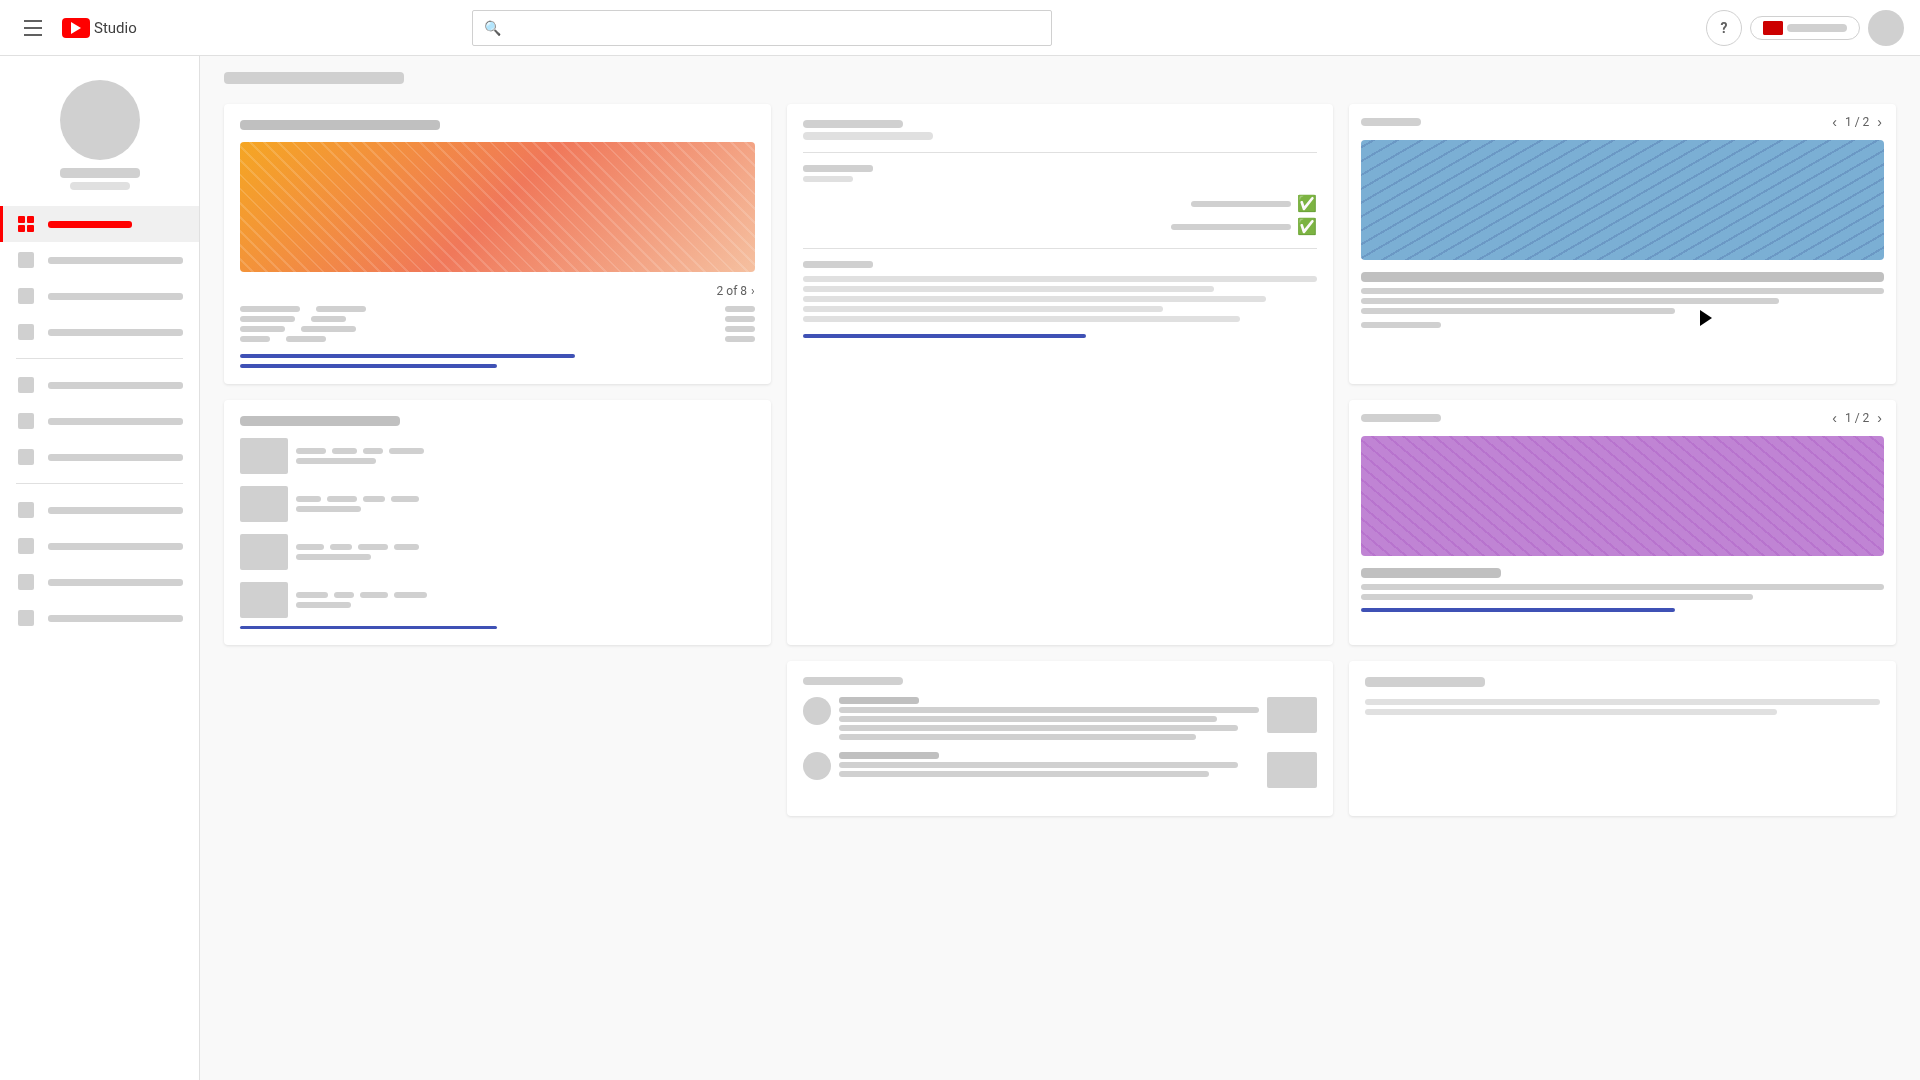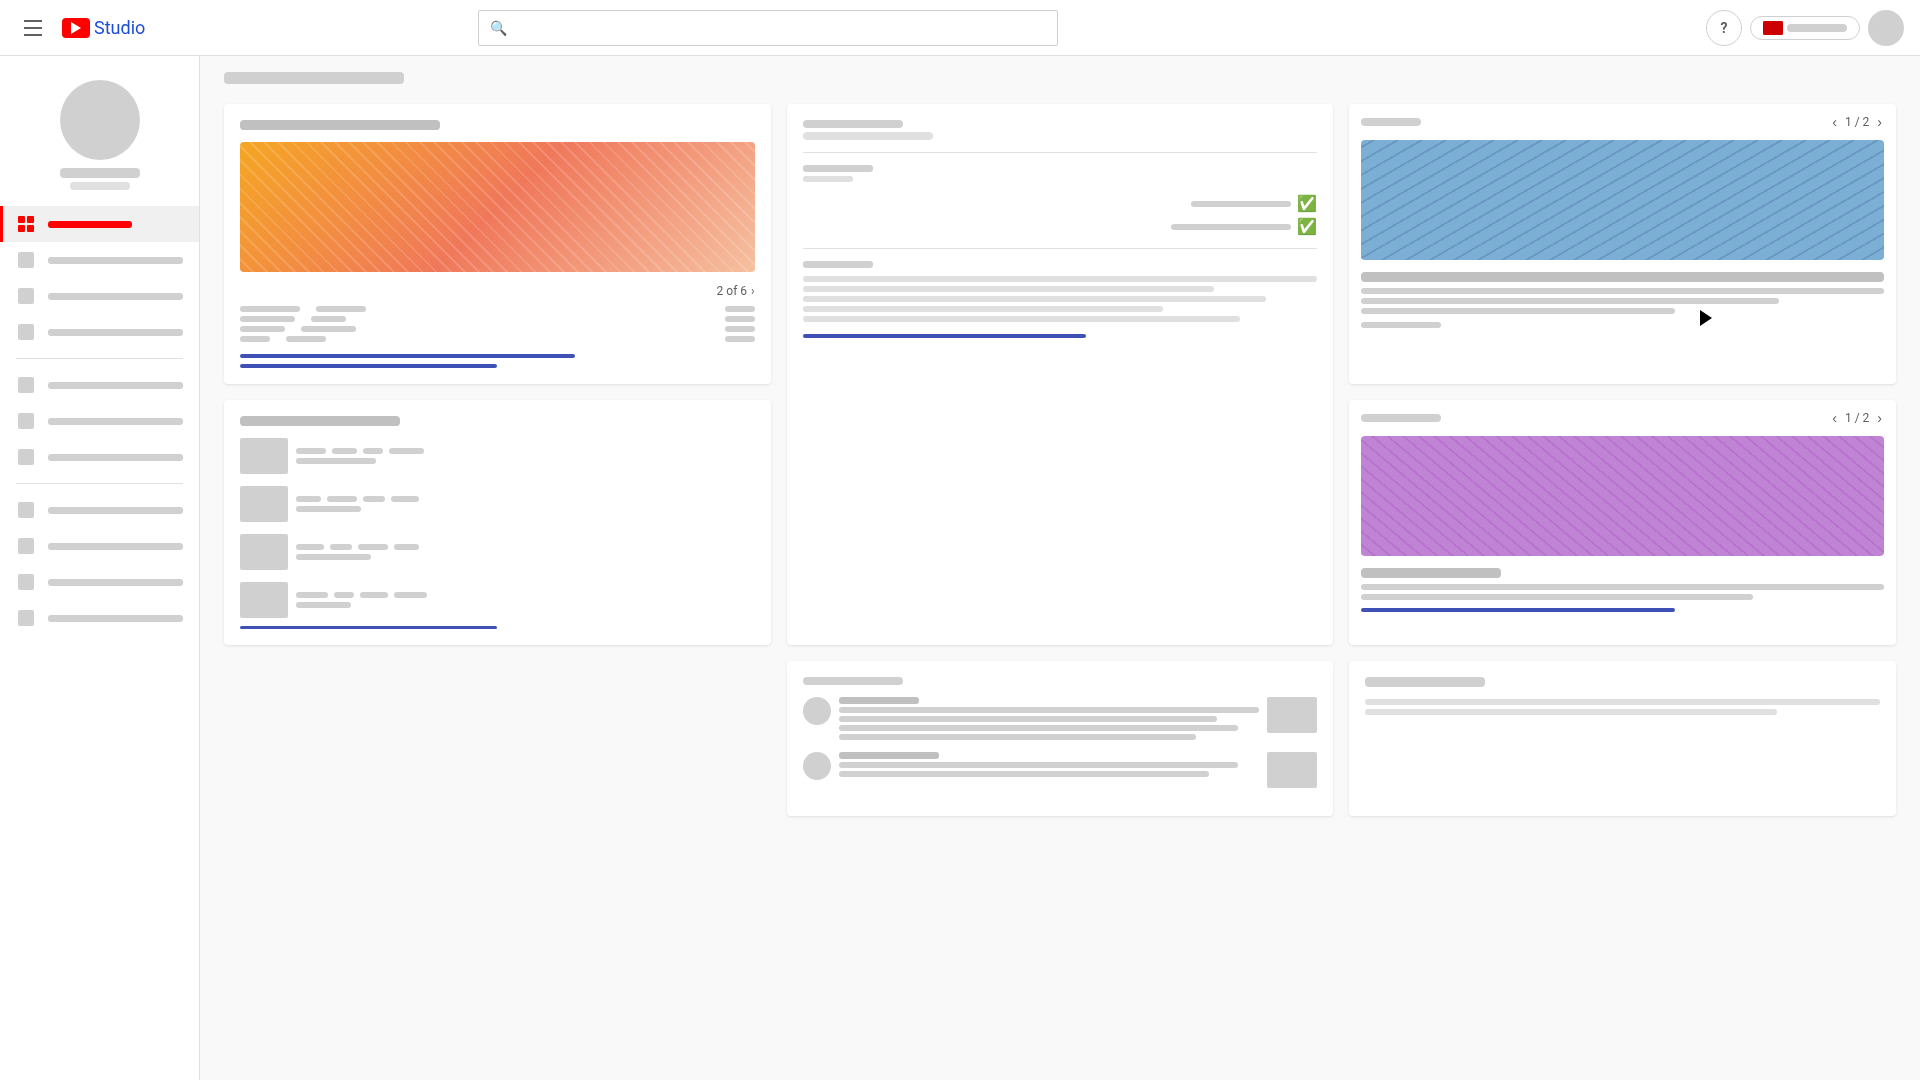--- a/index.html
+++ b/index.html
@@ -10,21 +10,21 @@
       display: flex; align-items: center; height: 56px;
       background: #fff; border-bottom: 1px solid #e0e0e0;
       padding: 0 16px; gap: 16px; flex-shrink: 0; z-index: 10;
     }
     .header-left { display: flex; align-items: center; gap: 12px; }
     .hamburger-icon { display: flex; flex-direction: column; gap: 5px; cursor: pointer; padding: 8px; }
     .hamburger-icon span { display: block; width: 18px; height: 2px; background: #606060; }
     .yt-logo { display: flex; align-items: center; gap: 4px; }
     .yt-logo-icon { width: 28px; height: 20px; background: #ff0000; border-radius: 4px; display: flex; align-items: center; justify-content: center; }
     .yt-logo-icon::after { content: ''; border-left: 10px solid #fff; border-top: 6px solid transparent; border-bottom: 6px solid transparent; }
-    .studio-text { font-size: 18px; font-weight: 400; color: #1d4ed8; text-align: right; }
+    .studio-text { font-size: 15px; font-weight: 400; color: #404040; text-align: right; }
     .search-bar {
       flex: 1; max-width: 580px; margin: 0 auto;
       display: flex; align-items: center;
       border: 1px solid #d0d0d0; border-radius: 2px;
       background: #fff; height: 36px; padding: 0 12px; gap: 8px;
     }
     .search-icon { color: #909090; font-size: 14px; }
     .search-input { border: none; outline: none; flex: 1; font-size: 14px; color: #ccc; background: transparent; }
     .header-right { display: flex; align-items: center; gap: 8px; margin-left: auto; }
     .help-btn {
@@ -329,21 +329,21 @@
 
     <div class="cards-grid">
 
       <div class="card card-1">
         <div class="card-inner">
           <div class="card-1-header">
             <div class="card-1-title-bar"></div>
           </div>
           <div class="orange-thumbnail"></div>
           <div class="card-1-badge">
-            <span>2 of 6</span>
+            <span>2 of 8</span>
             <span style="cursor:pointer;">›</span>
           </div>
           <div class="card-1-stats">
             <div class="stat-row">
               <div class="stat-bar-short stat-label-med"></div>
               <div class="stat-bar-short" style="width:50px;margin-left:8px;"></div>
               <div class="stat-val"></div>
             </div>
             <div class="stat-row">
               <div class="stat-bar-short stat-label-med" style="width:55px;"></div>

